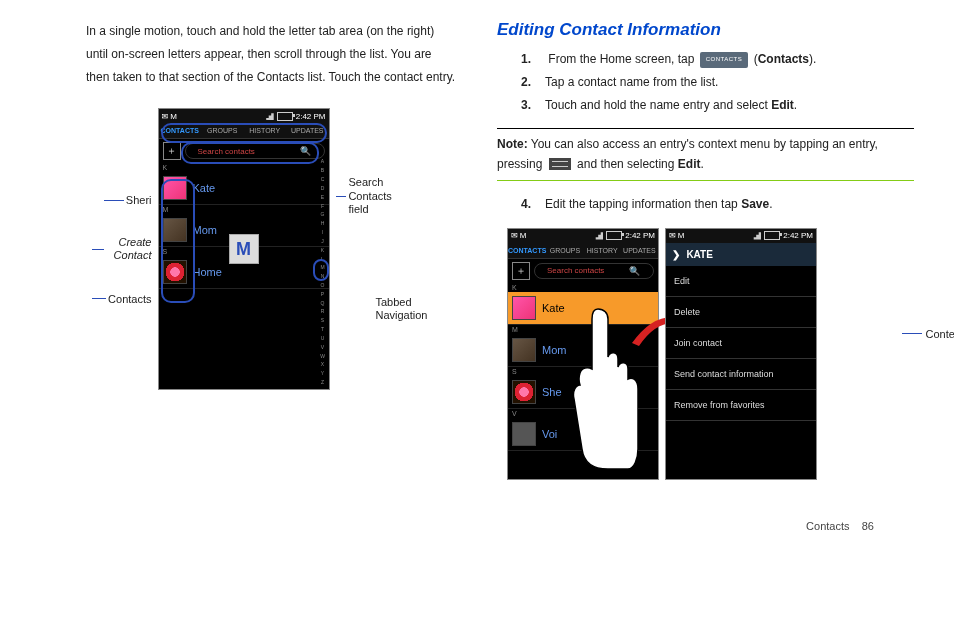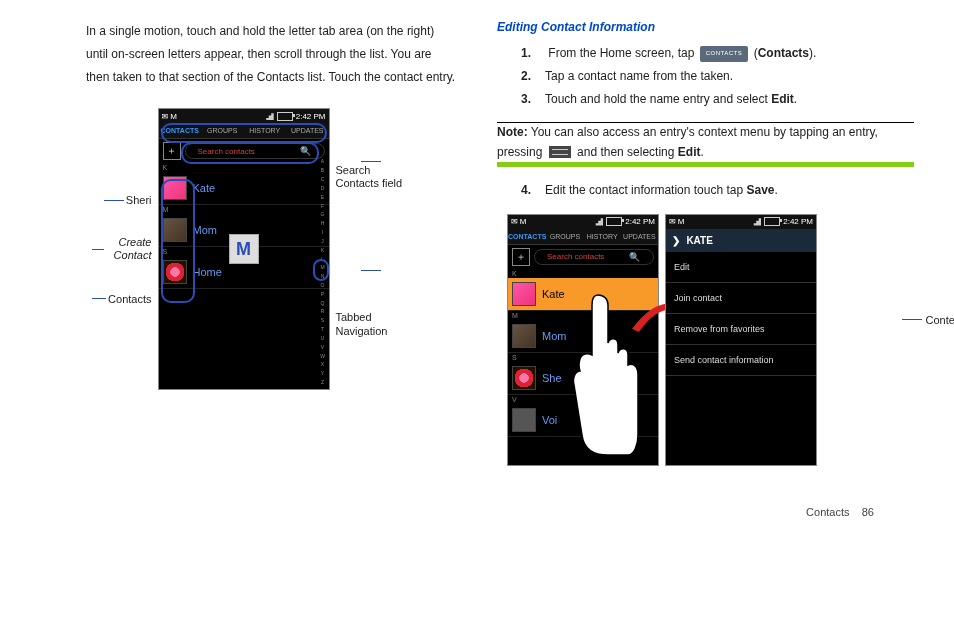--- a/index.html
+++ b/index.html
@@ -123,49 +123,49 @@
     color: #888;
     padding: 1px 4px;
   }
   .cname { color:#69e; font-size:11px; }
   
   .left-phone { width: 170px; height: 280px; }
   .annot-col { display:flex; flex-direction:column; justify-content:space-around; font-size:11px; color:#222; }
   .left-annots { text-align:right; padding-right:6px; width:60px; gap:30px;}
   .right-annots { text-align:left; padding-left:6px; width:70px; gap:80px;}
   .line-h { width:20px; border-top:1.5px solid #2a4db8; }
-  .annot { display:flex; align-items:center; gap:2px;flex-direction:column; }
+  .annot { display:flex; align-items:center; gap:2px; }
   .annot.right { flex-direction:row-reverse; }
   .circle-overlay {
     position:absolute; border:2px solid #2a4db8; border-radius:10px;
   }
   .big-m {
     position:absolute;
     left:50%; top:50%;
     transform:translate(-50%,-50%);
     width:28px; height:28px;
     background:#ddd; color:#2a4db8;
     font-weight:bold; font-size:18px;
     display:flex; align-items:center; justify-content:center;
     border:1px solid #aaa;
   }
   
-  .sec-title { color:#0047cc; font-weight:bold; font-style:italic; font-size:12px; margin-bottom:8px; }
+  .sec-title { color:#0047cc; font-weight:bold; font-style:italic; font-size:17px; margin-bottom:8px; }
   .steps { padding-left:24px; line-height:1.9; }
   .step-num { font-weight:bold; margin-right:10px; display:inline-block; width:14px;}
   .chip {
     display:inline-block; vertical-align:middle;
     background:#5a6a7a; color:#fff; font-size:6px;
     padding:2px 6px; border-radius:2px; letter-spacing:0.5px;
     margin:0 2px;
   }
   .note-block {
     border-top:1px solid #000;
-    border-bottom:5px solid #84cc16;
-    padding:0 0;
+    border-bottom:1px solid #84cc16;
+    padding:6px 0;
     margin:12px 0;
     line-height:1.6;
   }
   .menu-icon {
     display:inline-block; vertical-align:middle;
     width:22px; height:12px;
     background:#444;
     position:relative; margin:0 3px;
   }
   .menu-icon::before,.menu-icon::after{
@@ -333,36 +333,36 @@
     <div class="sec-title">Editing Contact Information</div>
 
     <div class="steps">
       <div>
         <span class="step-num">1.</span>
         <span>From the Home screen, tap </span>
         <span class="chip">CONTACTS</span>
         <span> (</span><b>Contacts</b><span>).</span>
       </div>
       <div>
-        <span class="step-num">2.</span><span>Tap a contact name from the taken.</span>
+        <span class="step-num">2.</span><span>Tap a contact name from the list.</span>
       </div>
       <div>
         <span class="step-num">3.</span><span>Touch and hold the name entry and select </span><b>Edit</b><span>.</span>
       </div>
     </div>
 
     <div class="note-block">
       <b>Note:</b><span> You can also access an entry's context menu by tapping an entry, pressing </span>
       <span class="menu-icon"></span>
       <span> and then selecting </span><b>Edit</b><span>.</span>
     </div>
 
     <div class="steps">
       <div>
-        <span class="step-num">4.</span><span>Edit the contact information touch tap </span><b>Save</b><span>.</span>
+        <span class="step-num">4.</span><span>Edit the tapping information then tap </span><b>Save</b><span>.</span>
       </div>
     </div>
 
     <div class="right-figure-wrap">
     <div class="two-phones">
 
       <div class="phone mid-phone" style="overflow:hidden;">
         <div class="statusbar">
           <div class="status-icons">
                 <span>✉</span>
@@ -428,23 +428,24 @@
                 <span class="batt"></span>
                 <span>2:42 PM</span>
               </div>
         </div>
         <div class="ctx-header">
           <span>❯</span>
           <span>KATE</span>
         </div>
         <div id="ctx-list">
               <div class="ctx-item">Edit</div>
+              <div class="ctx-item">Delete</div>
               <div class="ctx-item">Join contact</div>
+              <div class="ctx-item">Send contact information</div>
               <div class="ctx-item">Remove from favorites</div>
-              <div class="ctx-item">Send contact information</div>
             </div>
       </div>
 
       <div class="ctx-annot">
         <span class="line-h"></span>
             <span>Context Menu</span>
       </div>
     </div>
     </div>
 

